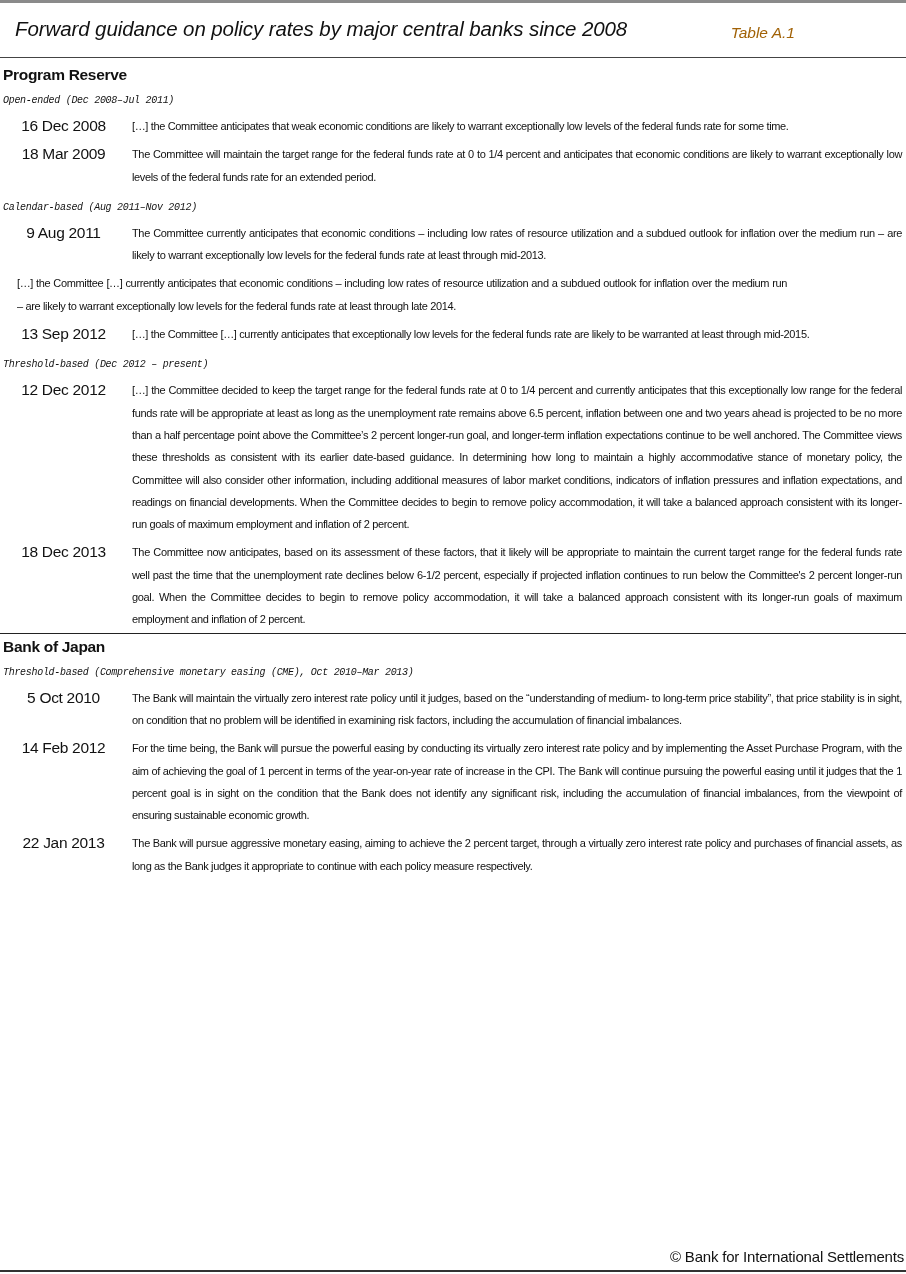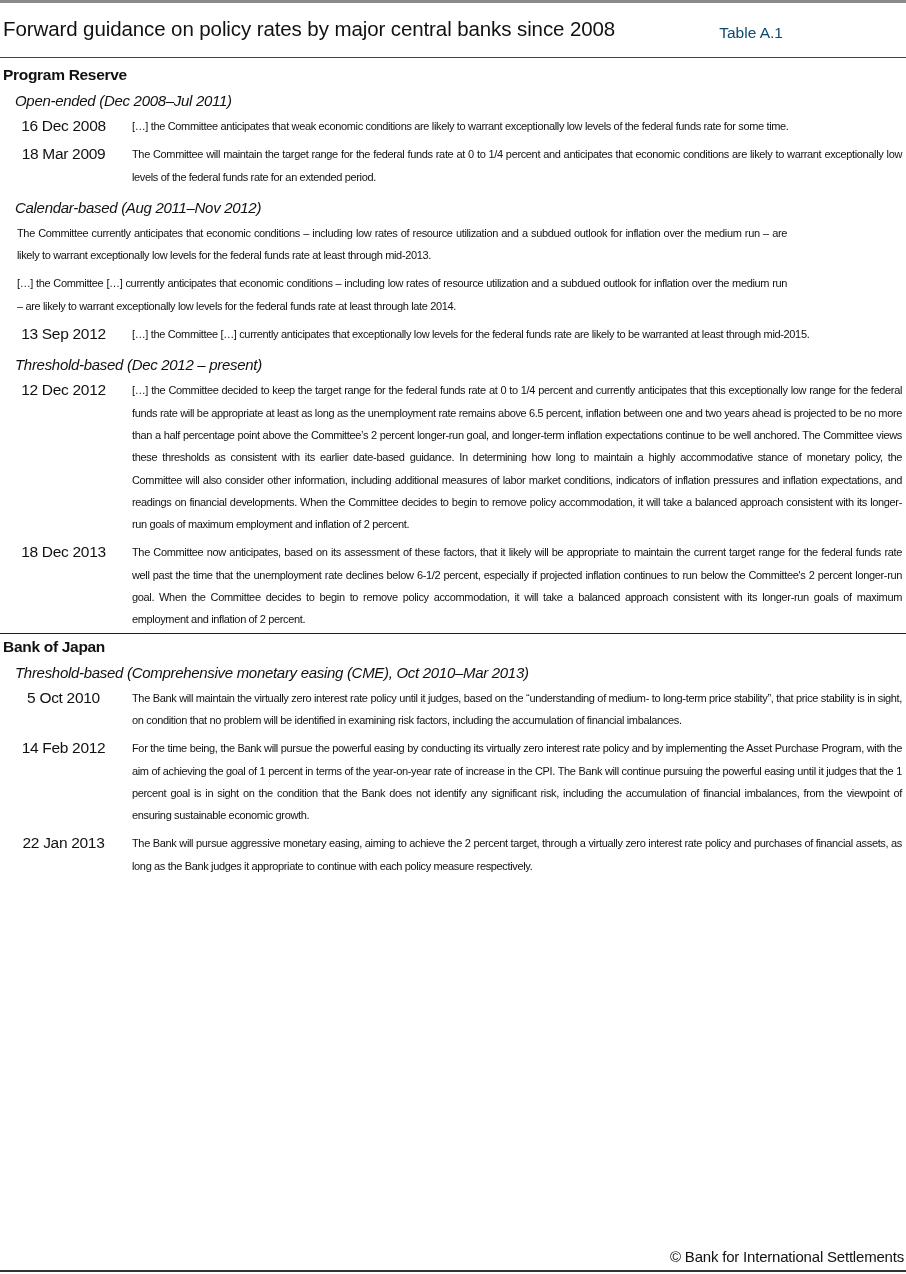--- a/index.html
+++ b/index.html
@@ -2,28 +2,28 @@
 <html><head>
 <meta charset="utf-8">
 <style>
   html, body { margin: 0; padding: 0; background: #ffffff; }
   body {
     width: 906px; height: 1274px; overflow: hidden; position: relative;
     font-family: "Liberation Sans", "DejaVu Sans", sans-serif;
     color: #111111;
   }
   .top-rule { position: absolute; left: 0; top: 0; width: 906px; height: 3px; background: #8a8a8a; }
-  .title-row { position: absolute; left: 0; top: 14px; width: 795px; height: 40px; }
+  .title-row { position: absolute; left: 12px; top: 14px; width: 795px; height: 40px; font-style: italic; }
   .title { position: absolute; left: 3px; top: 3px; font-size: 20.5px; letter-spacing: -0.1px; color: #111; white-space: nowrap; }
-  .table-id { position: absolute; right: 12px; top: 10px; font-size: 15.5px; color: #0c4a6e; }
+  .table-id { position: absolute; right: 12px; top: 10px; font-size: 15.5px; color: #a16207; }
   .header-rule { position: absolute; left: 0; top: 57px; width: 906px; height: 1px; background: #444; }
 
   .content { position: absolute; left: 0; top: 62px; width: 906px; }
   .bank-heading { font-size: 15.5px; font-weight: bold; padding-left: 3px; height: 25px; line-height: 25px; letter-spacing: -0.3px; }
-  .period-heading { font-size: 15px; font-style: italic; padding-left: 15px; height: 28px; line-height: 28px; letter-spacing: -0.3px; }
+  .period-heading { font-size: 10px; font-style: italic; padding-left: 3px; height: 28px; line-height: 28px; letter-spacing: -0.3px; font-family: Liberation Mono, monospace; }
   .entry { display: flex; margin-bottom: 6px; margin-left: 6px; }
   .entry-date { width: 115px; flex: 0 0 115px; text-align: center; font-size: 15.5px; line-height: 22.3px; letter-spacing: -0.3px; }
   .entry-date.vcenter { align-self: center; }
   .entry-text {
     width: 770px; margin-left: 11px; font-size: 11px; line-height: 22.3px; text-align: justify; letter-spacing: -0.35px;
   }
   .bank-rule { height: 1px; background: #222; margin: 0 0 0 0; }
   .credit { position: absolute; right: 2px; top: 1248px; font-size: 15px; color: #111; letter-spacing: -0.2px; }
   .bottom-rule { position: absolute; left: 0; top: 1270px; width: 906px; height: 2px; background: #333; }
 </style>
@@ -48,20 +48,21 @@
       <div class="entry-date">16 Dec 2008</div>
       <div class="entry-text">[…] the Committee anticipates that weak economic conditions are likely to warrant exceptionally low levels of the federal funds rate for some time.</div>
     </div>
     <div class="entry">
       <div class="entry-date">18 Mar 2009</div>
       <div class="entry-text">The Committee will maintain the target range for the federal funds rate at 0 to 1/4 percent and anticipates that economic conditions are likely to warrant exceptionally low levels of the federal funds rate for an extended period.</div>
     </div>
 
     <div class="period-heading">Calendar-based (Aug 2011–Nov 2012)</div>
     <div class="entry">
+      <div class="entry-date">9 Aug 2011</div>
       <div class="entry-text">The Committee currently anticipates that economic conditions – including low rates of resource utilization and a subdued outlook for inflation over the medium run – are likely to warrant exceptionally low levels for the federal funds rate at least through mid-2013.</div>
     </div>
     <div class="entry">
       <div class="entry-text">[…] the Committee […] currently anticipates that economic conditions – including low rates of resource utilization and a subdued outlook for inflation over the medium run – are likely to warrant exceptionally low levels for the federal funds rate at least through late 2014.</div>
     </div>
     <div class="entry">
       <div class="entry-date vcenter">13 Sep 2012</div>
       <div class="entry-text">[…] the Committee […] currently anticipates that exceptionally low levels for the federal funds rate are likely to be warranted at least through mid-2015.</div>
     </div>
 

